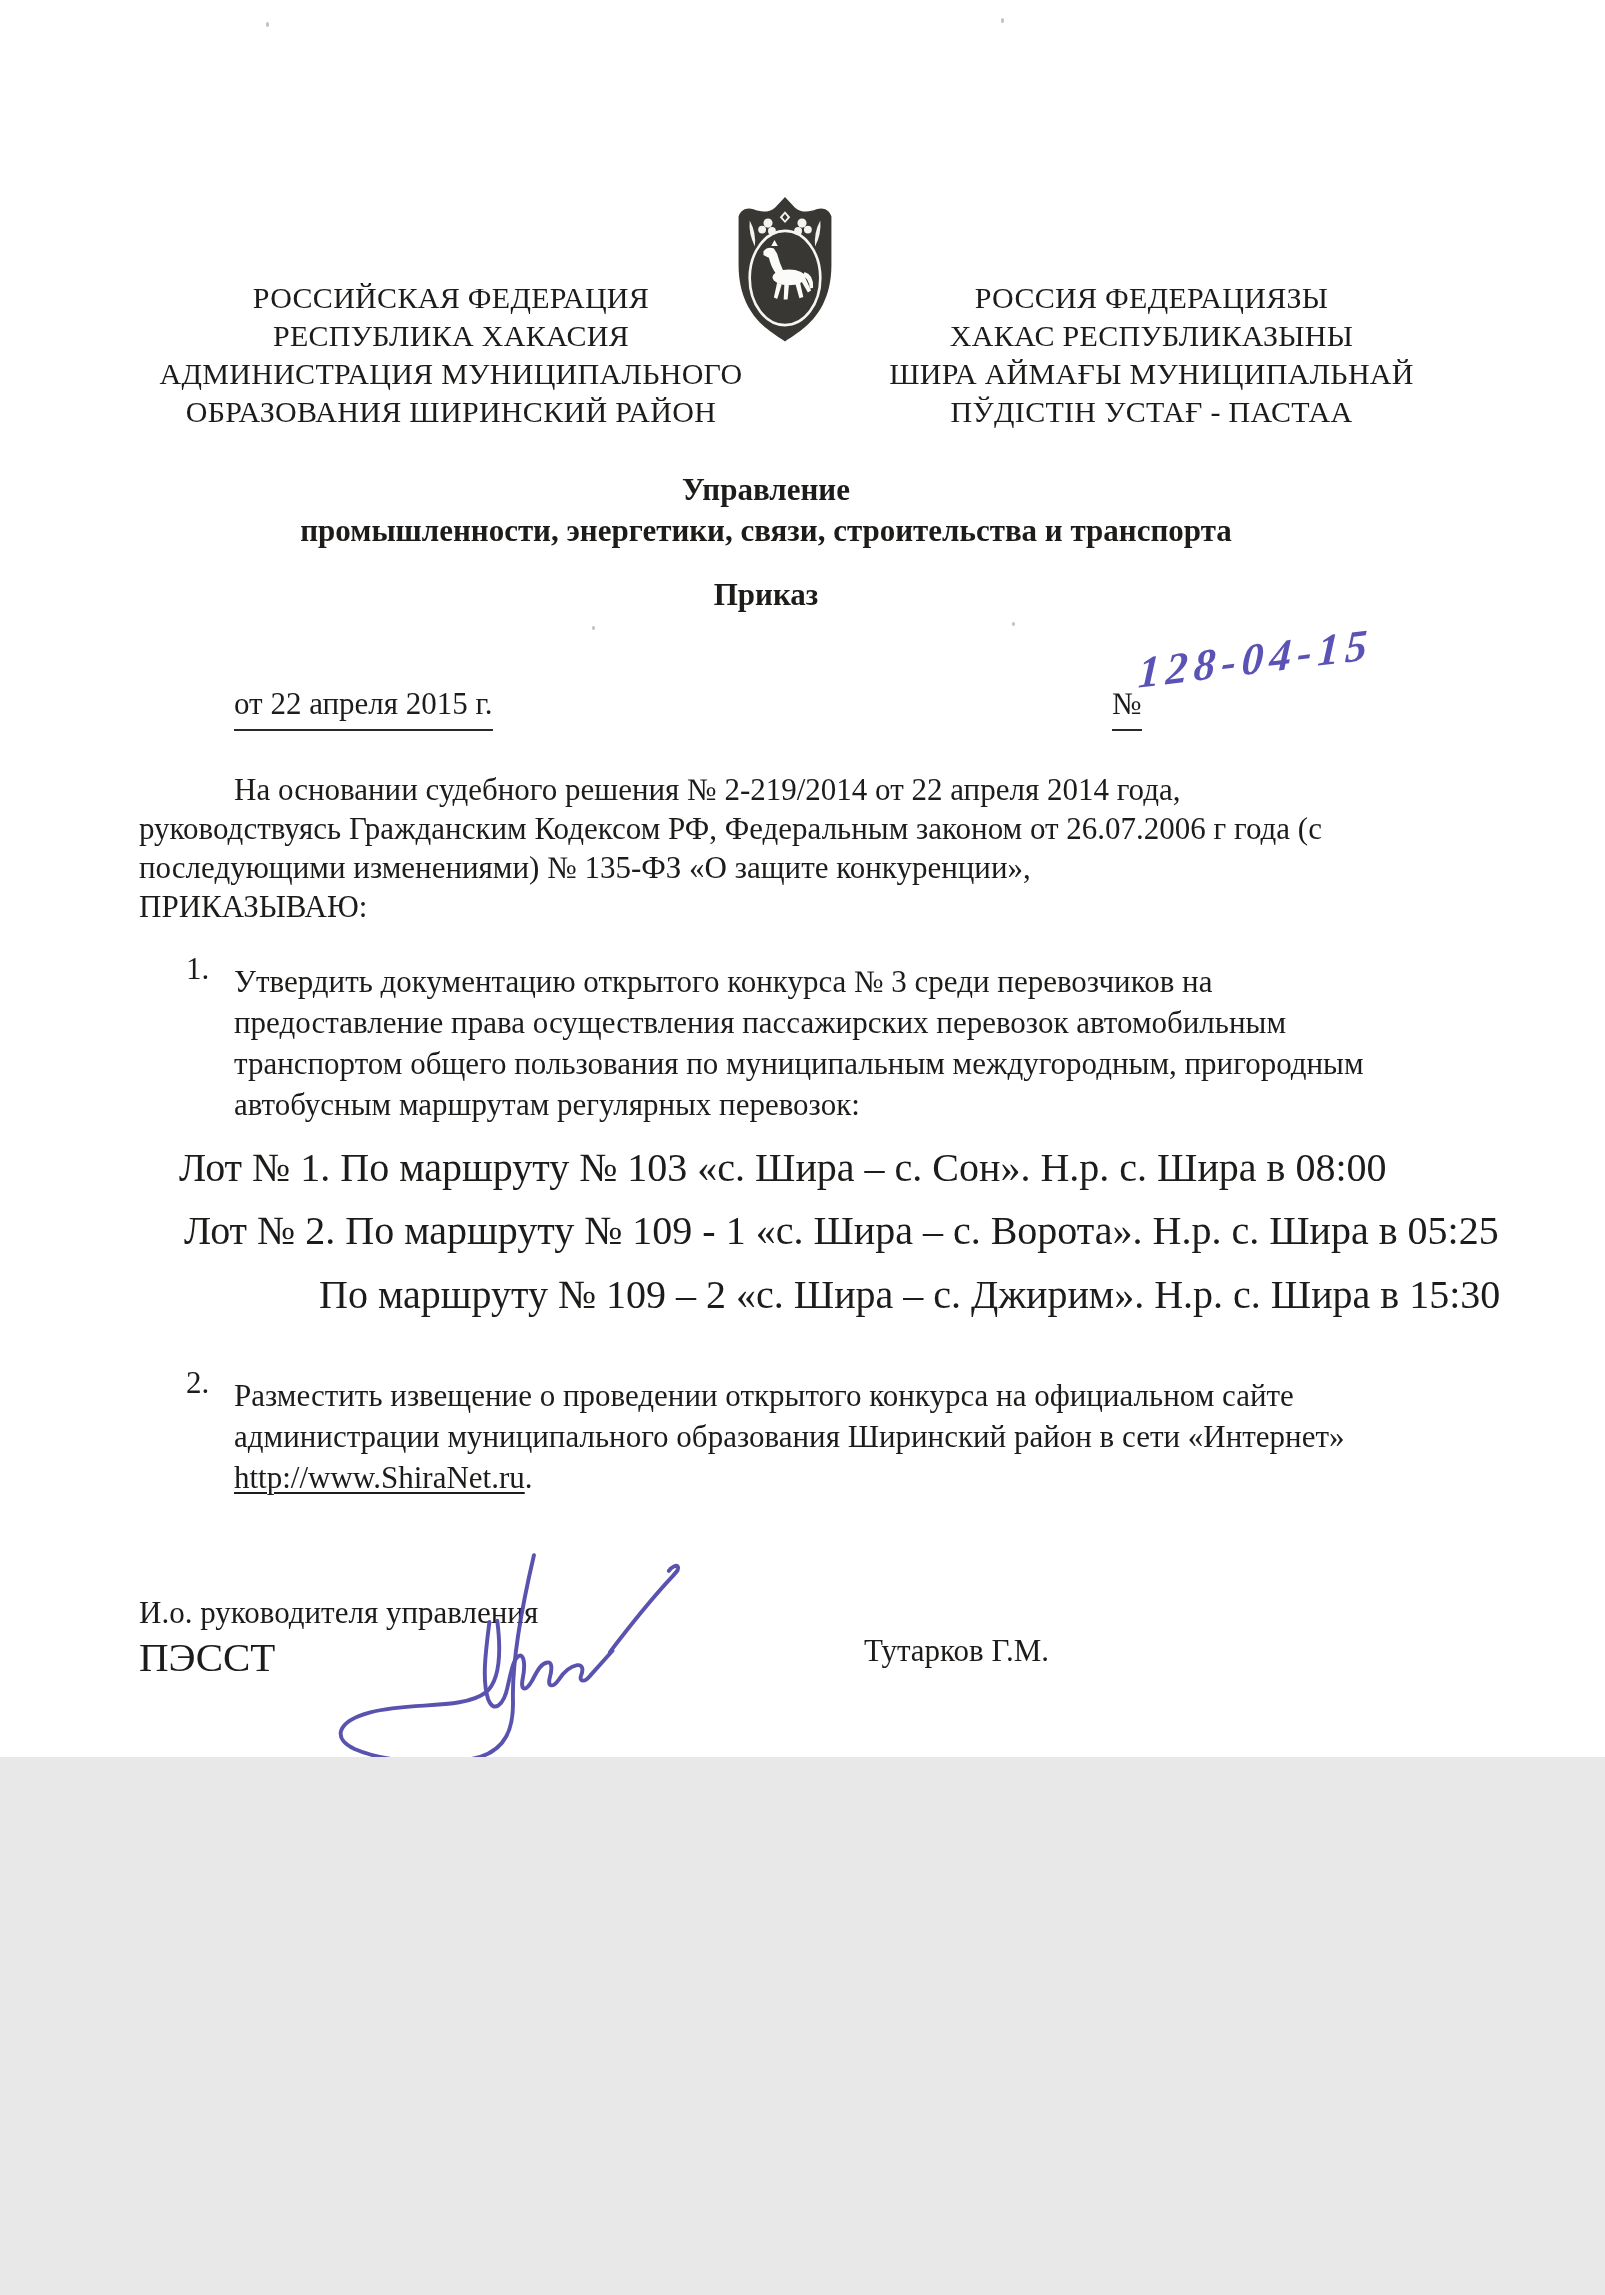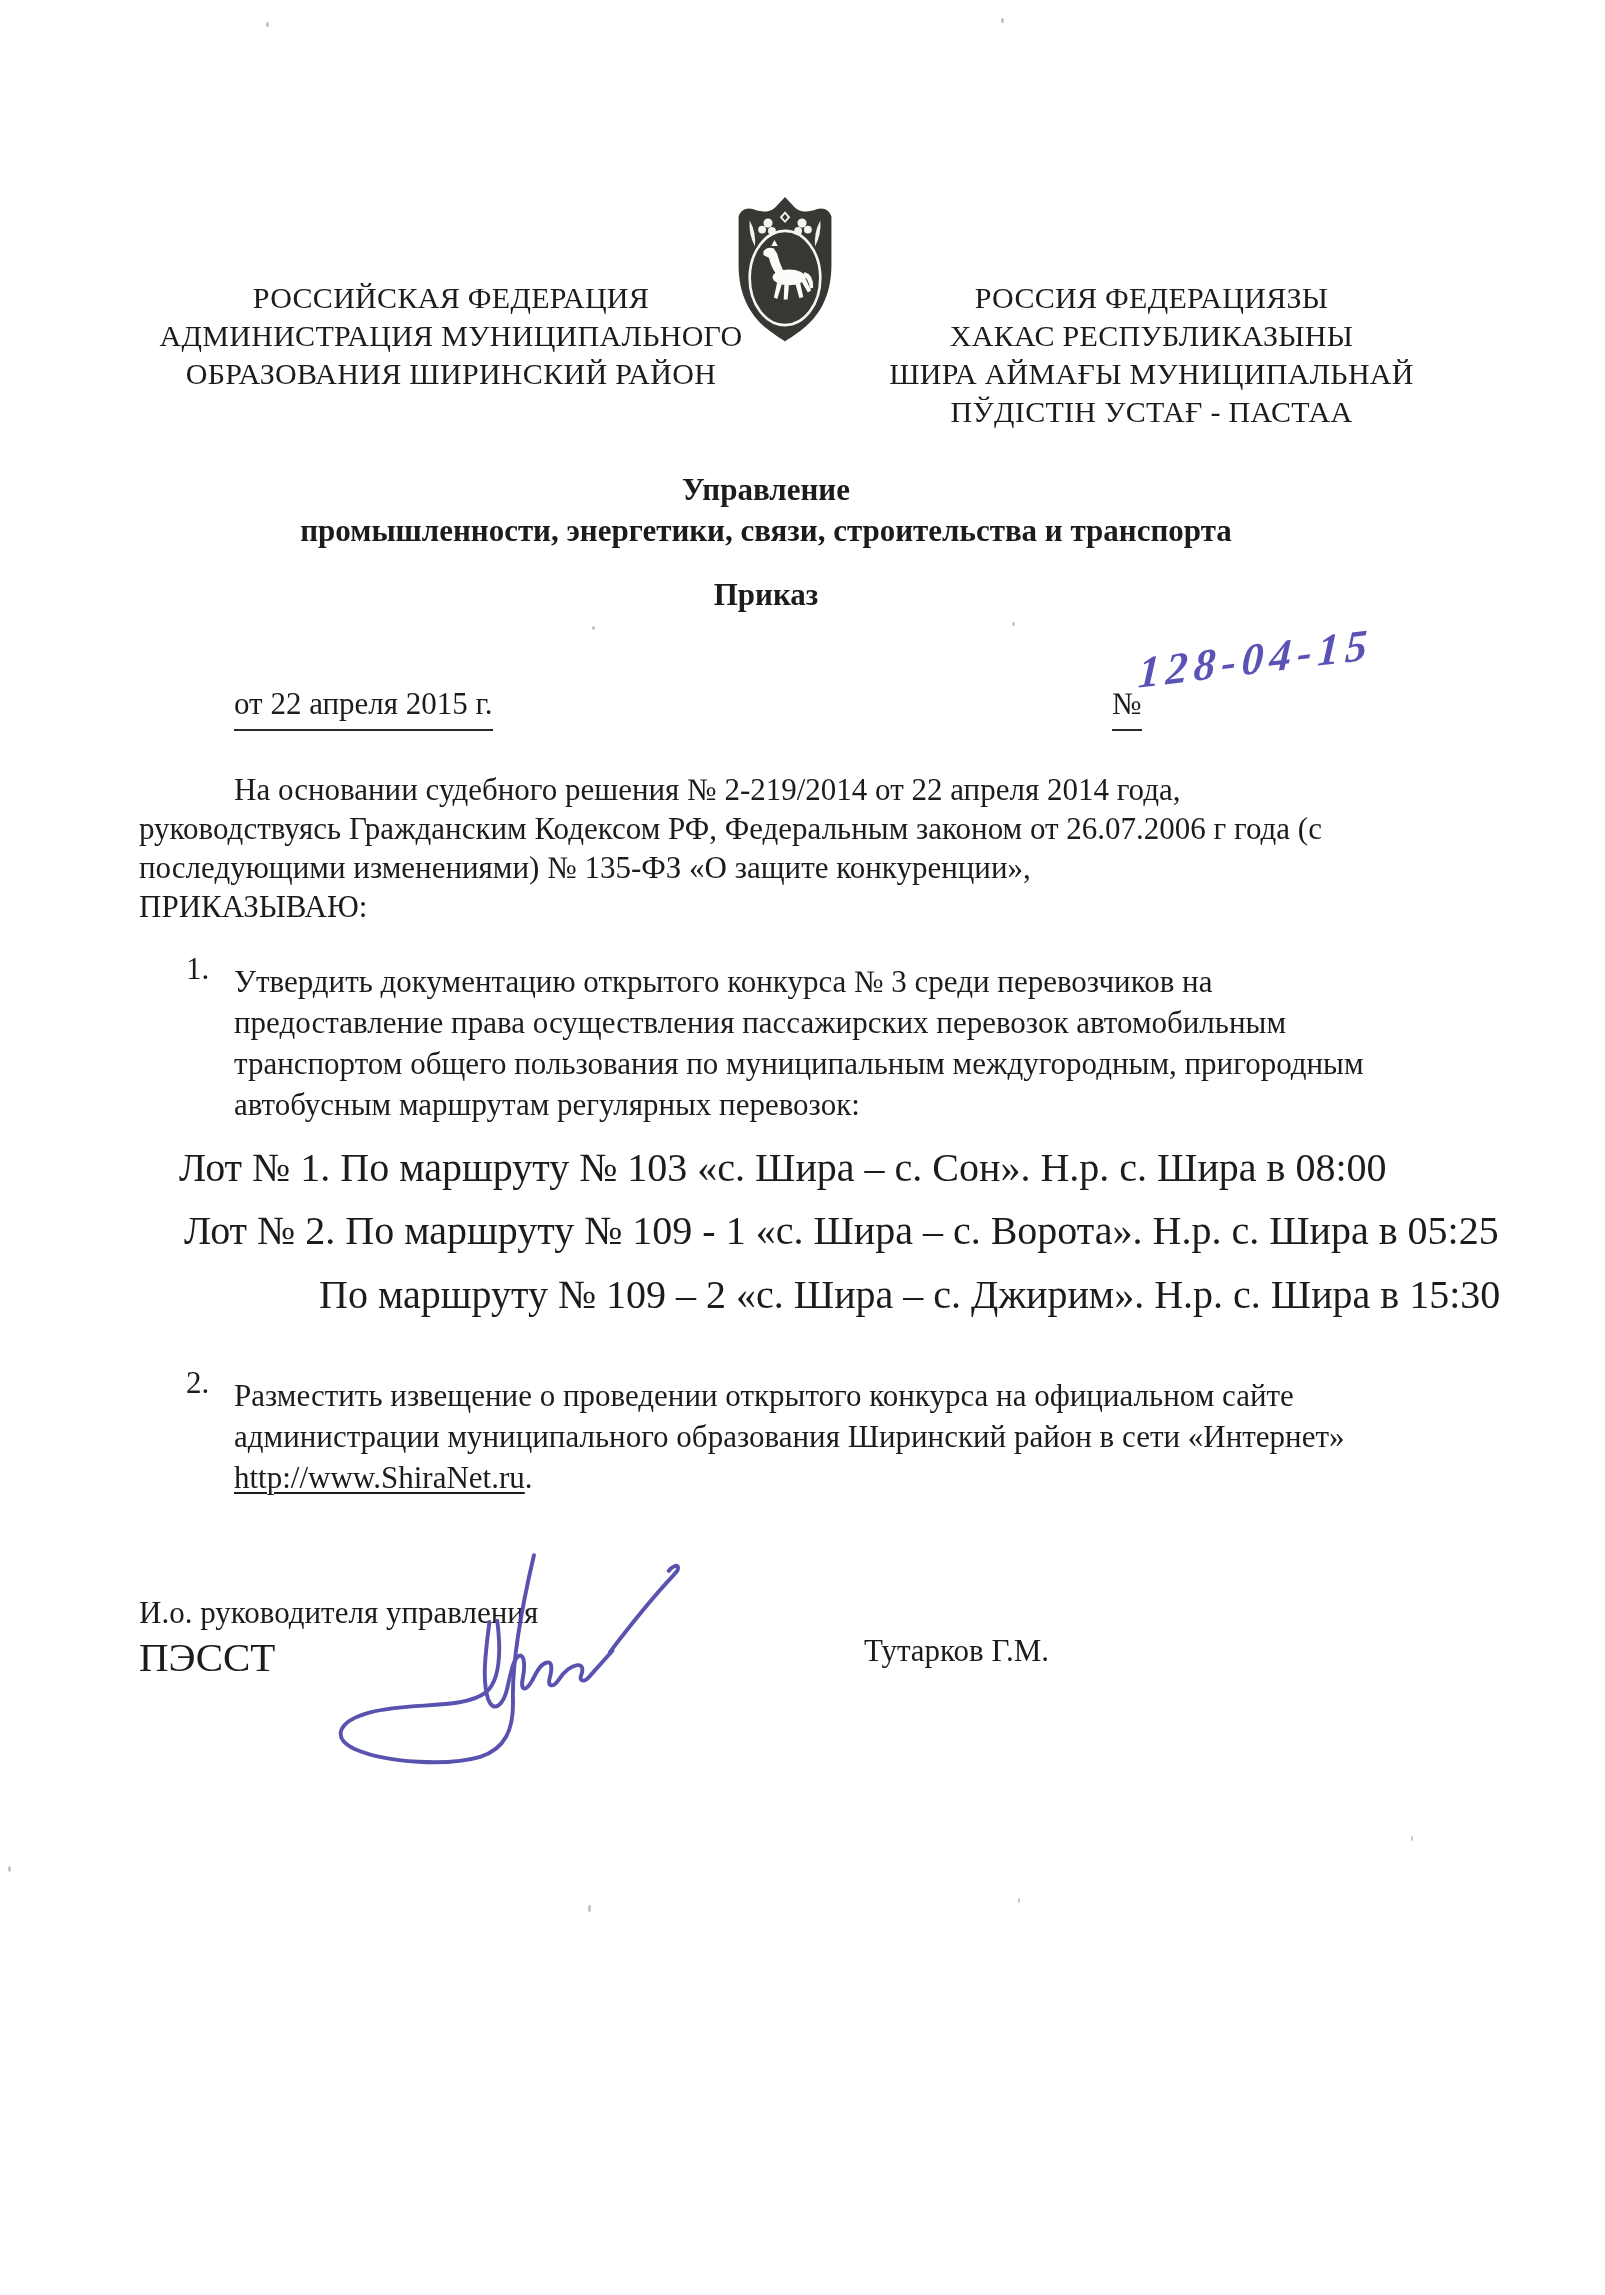--- a/index.html
+++ b/index.html
@@ -1,18 +1,18 @@
 <!DOCTYPE html>
 <html style="font-size:10.5px"><head>
 <meta charset="utf-8">
 <style>
   html,body { margin:0; padding:0; background:#e8e8e8; }
   .page {
     position:relative;
-    width:1606px; height:2295px;
+    width:1606px; height:1757px;
     margin:0 auto;
     background:#ffffff;
     font-family:"Liberation Serif", serif;
     color:#1d1c1a;
     overflow:hidden;
   }
   .abs { position:absolute; }
   .nowrap { white-space:nowrap; }
 
   
@@ -95,20 +95,21 @@
       <path d="M66,135 l-5,23 5,2 7,-22 z"></path>
       <path d="M77,138 l-1,23 6,0 2,-22 z"></path>
       <path d="M94,137 l6,22 6,-2 -5,-22 z"></path>
       <path d="M102,131 l11,19 5,-3 -9,-19 z"></path>
       <path d="M108,119 q14,4 13,24 l-5,1 q-1,-15 -11,-19 z"></path>
     </g>
   </svg>
 
   <div class="abs lh-block lh-left">
     <div>РОССИЙСКАЯ ФЕДЕРАЦИЯ</div>
+    <div>РЕСПУБЛИКА ХАКАСИЯ</div>
     <div>АДМИНИСТРАЦИЯ МУНИЦИПАЛЬНОГО</div>
     <div>ОБРАЗОВАНИЯ ШИРИНСКИЙ РАЙОН</div>
   </div>
   <div class="abs lh-block lh-right">
     <div>РОССИЯ ФЕДЕРАЦИЯЗЫ</div>
     <div>ХАКАС РЕСПУБЛИКАЗЫНЫ</div>
     <div>ШИРА АЙМАҒЫ МУНИЦИПАЛЬНАЙ</div>
     <div>ПЎДІСТІН УСТАҒ - ПАСТАА</div>
   </div>
 

